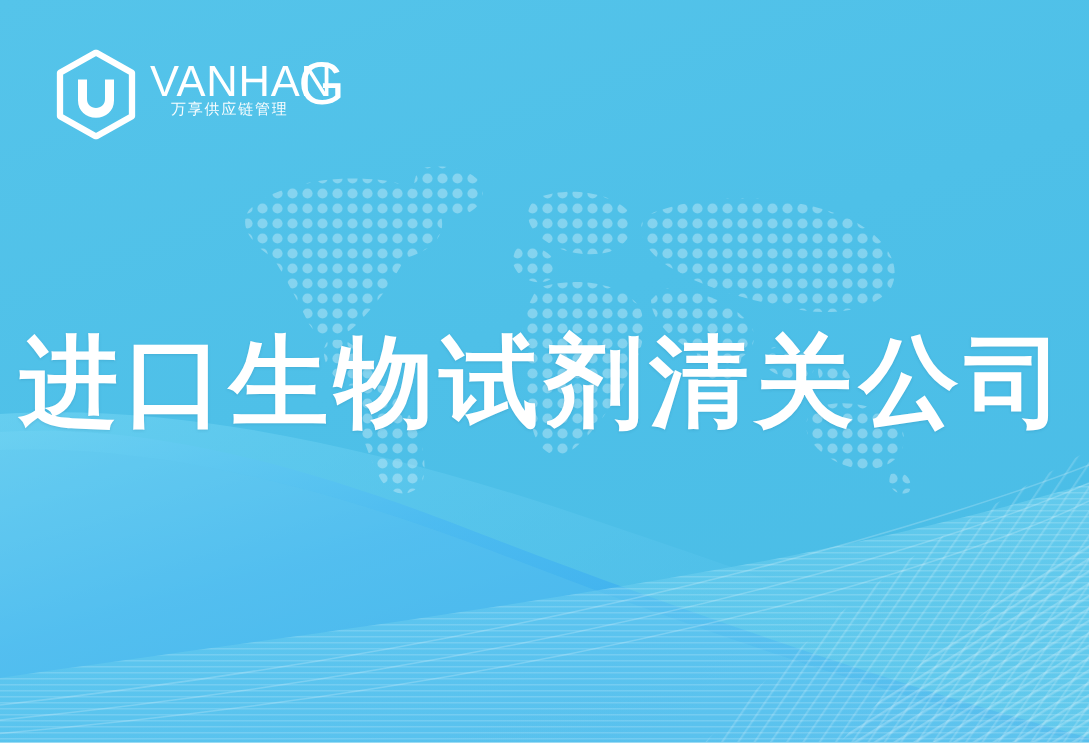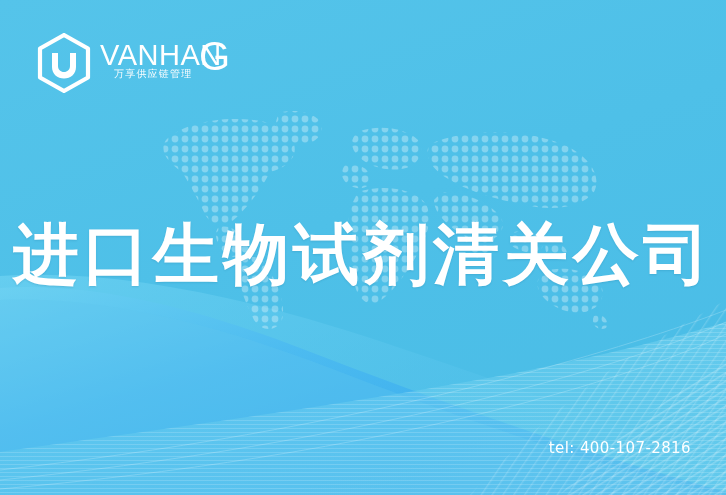--- a/index.html
+++ b/index.html
@@ -264,15 +264,14 @@
     </svg>
     <div class="logo-text">
       <span class="logo-word">VANHAN</span>
       <span class="logo-g">G</span>
       <span class="logo-sub">万享供应链管理</span>
     </div>
   </div>
 
   <div class="headline">进口生物试剂清关公司</div>
 
-  <div class="phone">tel: 400-107-2816</div>
 
 </div>
 
 </body></html>

